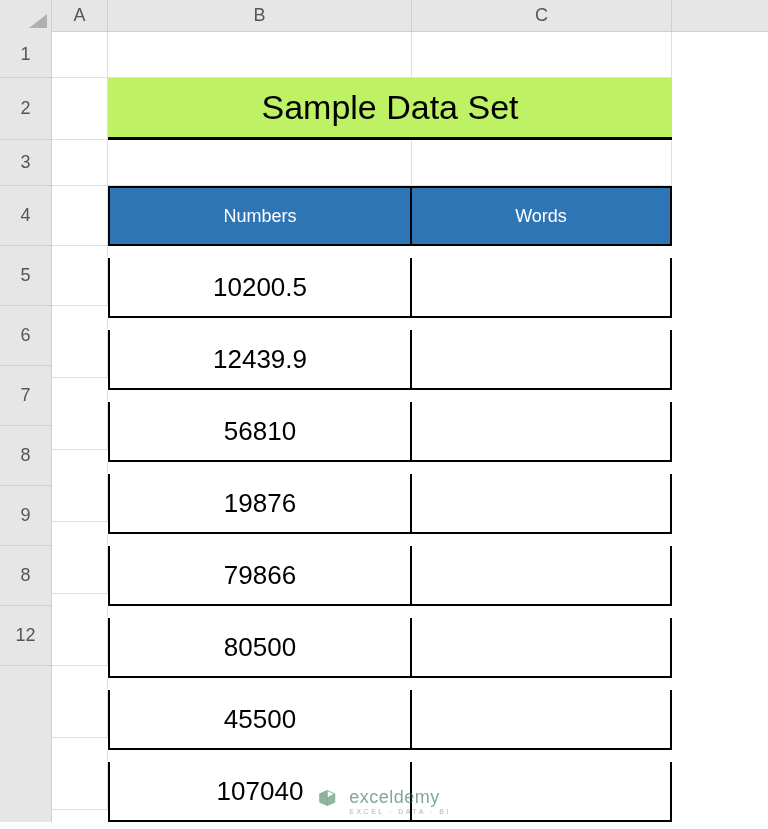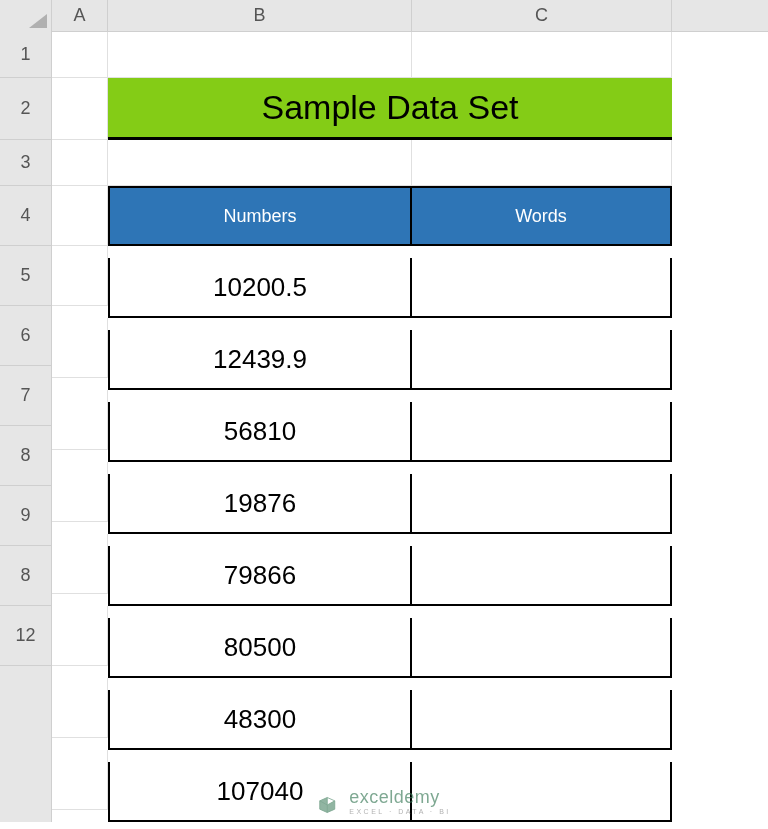--- a/index.html
+++ b/index.html
@@ -94,21 +94,21 @@
     .cC { width: 260px; }
     
     .r1 { height: 46px; }
     .r2 { height: 62px; }
     .r3 { height: 46px; }
     .rH { height: 60px; } 
     .rD { height: 60px; } 
     
     .title-merge {
       width: 564px;
-      background: #84cc16;
+      background: #bef264;
       border-bottom: 3px solid #000;
       color: #000;
       font-size: 34px;
       font-weight: normal;
       display: flex;
       align-items: center;
       justify-content: center;
     }
     
     .th {
@@ -134,21 +134,21 @@
     .th + .th, .td + .td { border-left: none; }
     .data-row .td, .data-row .th { border-top: none; margin-top: 12px; }
     .first-data .th { border-top: 2px solid #000; }
     
     .watermark {
       position: absolute;
       bottom: 14px;
       left: 50%;
       transform: translateX(-50%);
       display: flex;
-      align-items: flex-end;
+      align-items: flex-start;
       gap: 12px;
       opacity: 0.65;
       font-family: "Segoe UI", Arial, sans-serif;
     }
     .wm-icon {
       width: 20px;
       height: 20px;
       position: relative;
     }
     .wm-icon svg { width: 100%; height: 100%; }
@@ -248,21 +248,21 @@
         <div class="td cB rD">79866</div>
         <div class="td cC rD"></div>
       </div>
       <div class="grid-row data-row">
         <div class="cell cA rD"></div>
         <div class="td cB rD">80500</div>
         <div class="td cC rD"></div>
       </div>
       <div class="grid-row data-row">
         <div class="cell cA rD"></div>
-        <div class="td cB rD">48300</div>
+        <div class="td cB rD">45500</div>
         <div class="td cC rD"></div>
       </div>
       <div class="grid-row data-row">
         <div class="cell cA rD"></div>
         <div class="td cB rD">107040</div>
         <div class="td cC rD"></div>
       </div>
     </div>
   </div>
 

